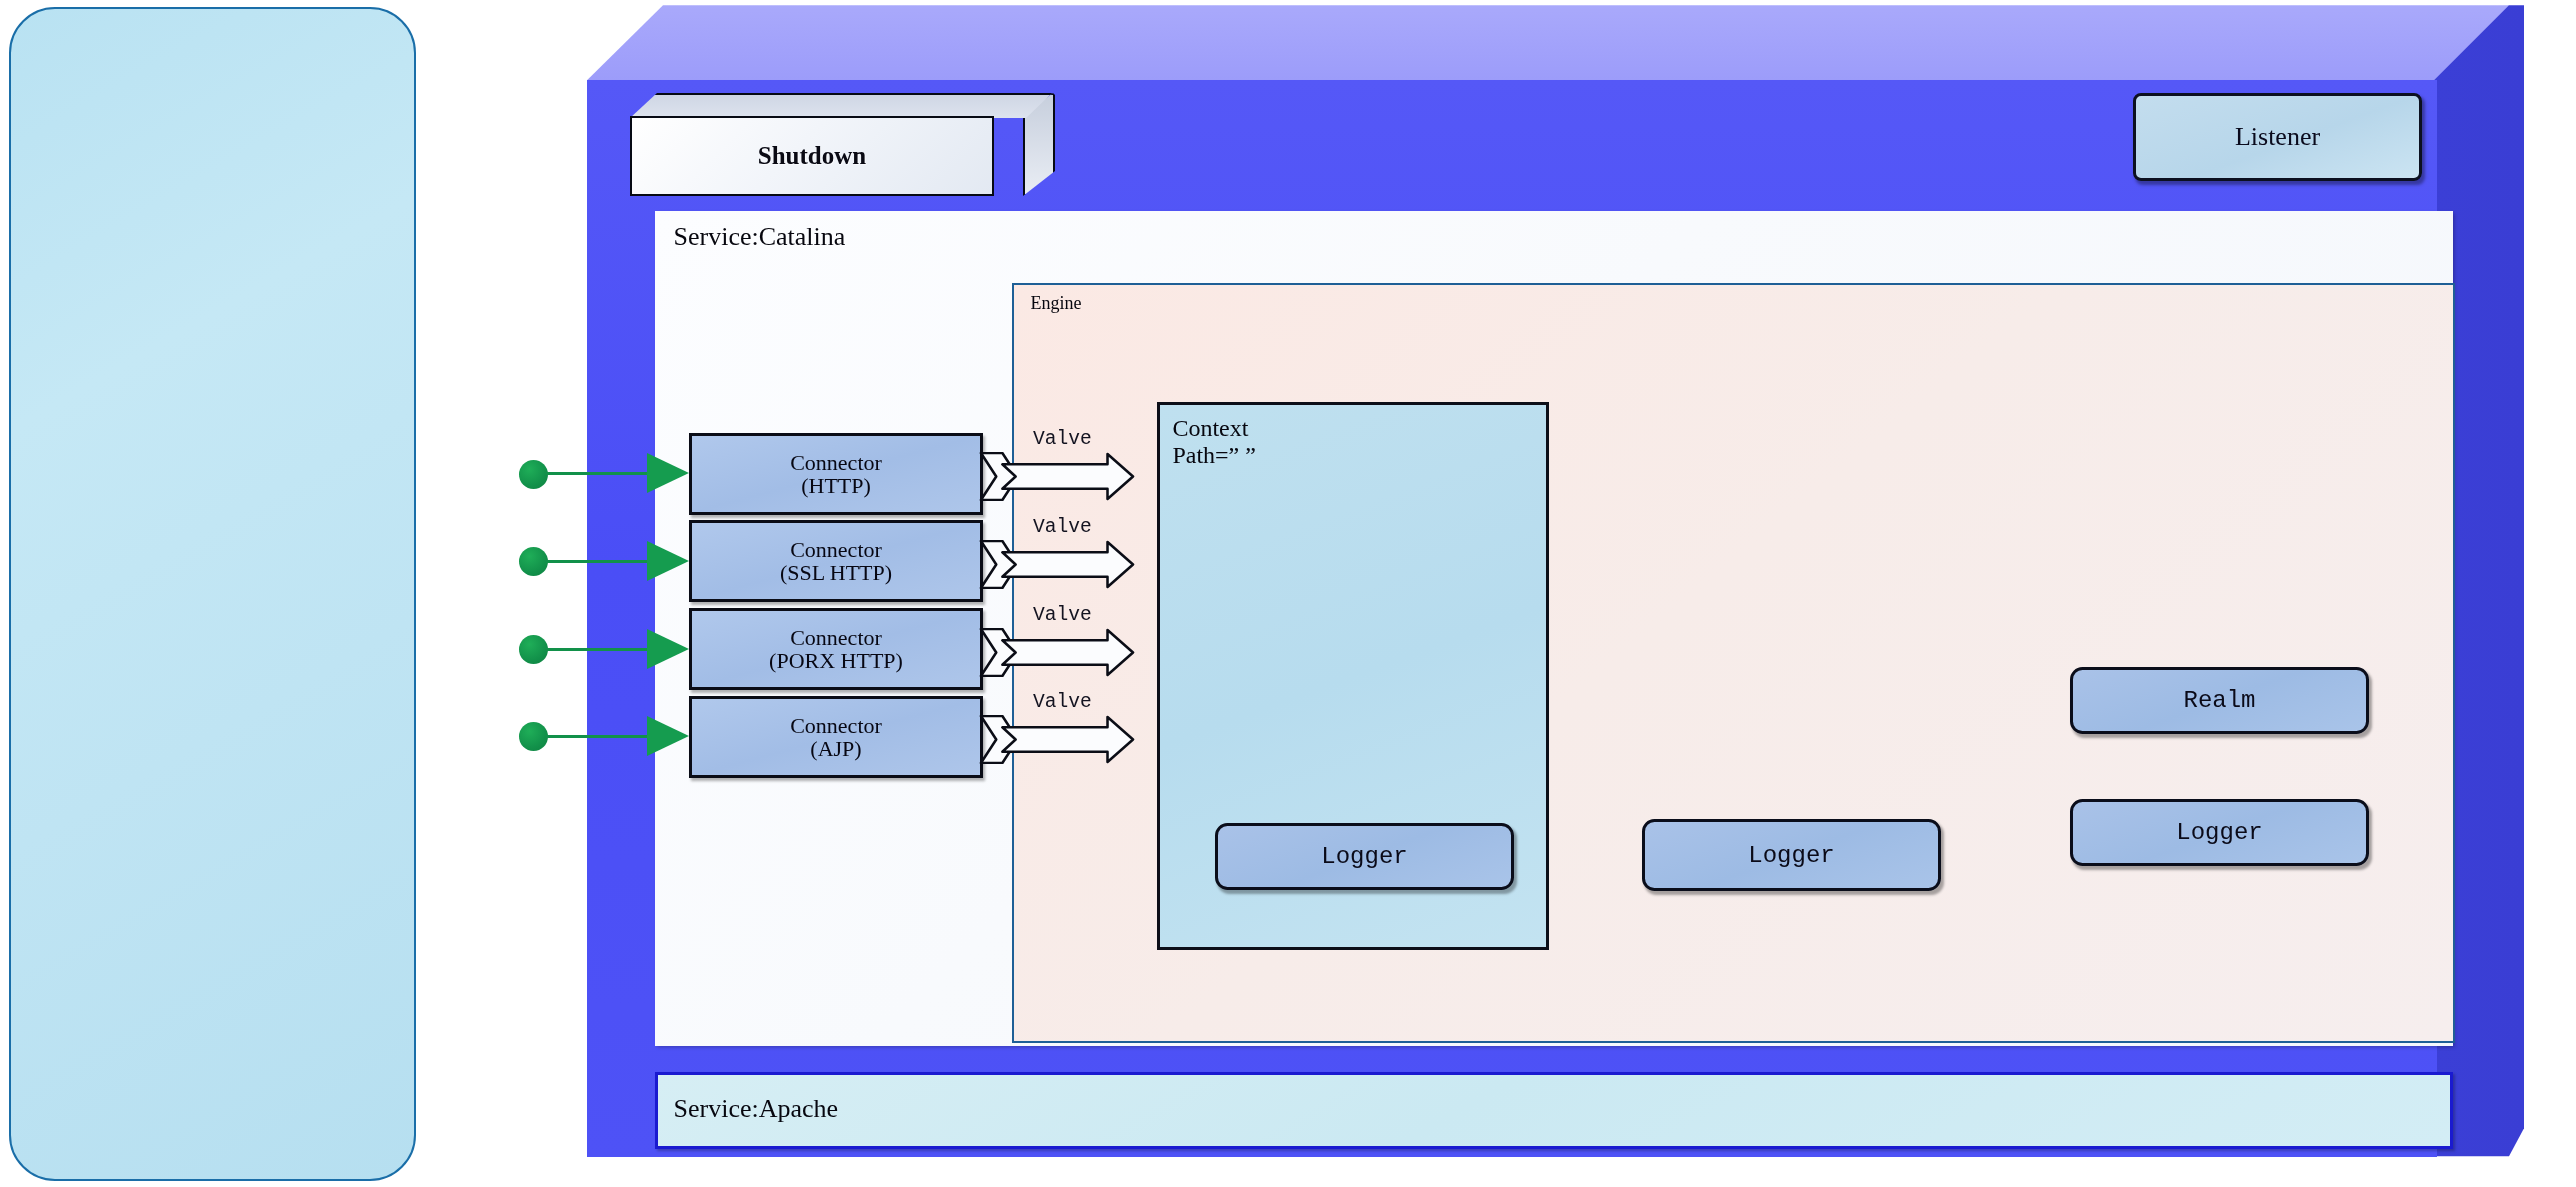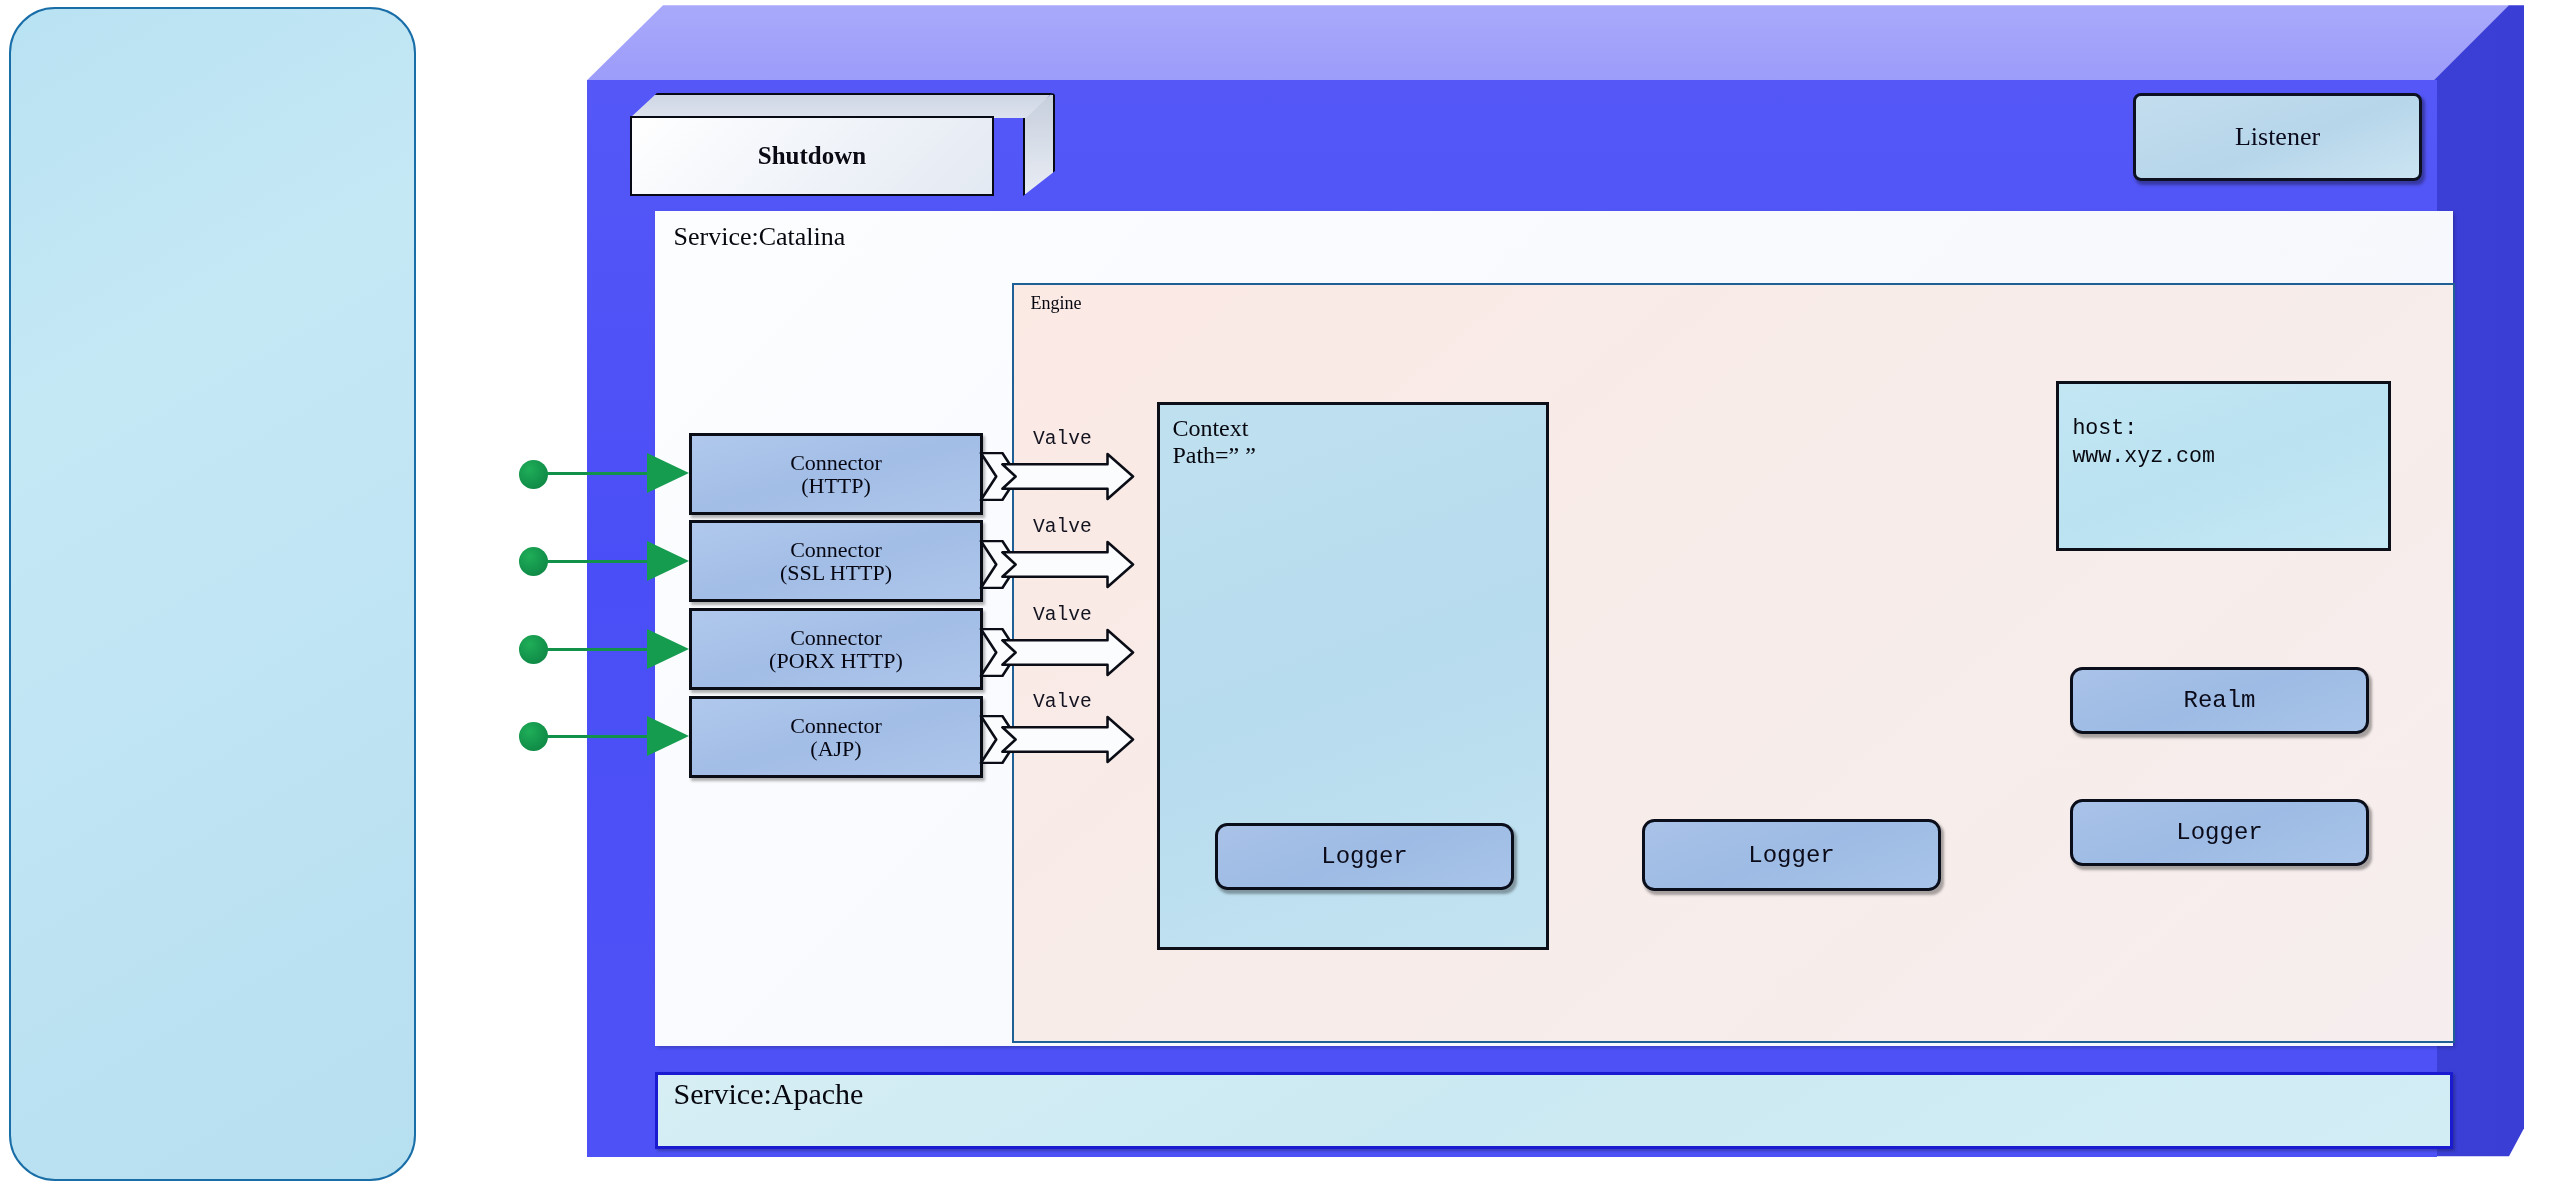--- a/index.html
+++ b/index.html
@@ -188,22 +188,22 @@
 
   
   #apache-bar{
     left:655px;top:1072px;width:1798px;height:77px;
     border:3.6px solid #1a1ad0;
     background:linear-gradient(150deg,#d6eef4 0%,#cbe9f2 45%,#d3edf5 100%);
     box-sizing:border-box;
     box-shadow:1.5px 2.1px 2.6px rgba(0,0,0,.25);
   }
   #apache-label{
-    position:absolute;left:15.5px;top:2px;
-    font-size:30px;color:#07070f;white-space:nowrap;text-align:right;
+    position:absolute;left:15.5px;top:19px;
+    font-size:26px;color:#07070f;white-space:nowrap;text-align:right;
   }
 </style>
 </head>
 <body>
 
 <div id="canvas">
 
   <div class="abs" id="left-panel"></div>
 
   <div class="abs" id="server-3d">
@@ -244,24 +244,20 @@
   <div class="pill" id="host-logger">
     <span>Logger</span>
   </div>
   <div class="pill" id="realm-box">
     <span>Realm</span>
   </div>
   <div class="pill" id="right-logger">
     <span>Logger</span>
   </div>
 
-  <div class="abs" id="hostname-box">
-    <div id="hostname-text">host:
-www.xyz.com</div>
-  </div>
 
   <div id="connector-layer">
       <div class="endpoint abs" style="left: 519px; top: 460px;"></div>
       <div class="endline abs" style="left: 546px; top: 472px; width: 103px;"></div>
       <div class="endarrow abs" style="left: 647px; top: 453px;"></div>
       <div class="connector" style="top: 433px;">
         <span>Connector</span>
         <span>(HTTP)</span>
       </div>
       <div class="valve abs" style="left: 979px; top: 452px;">

